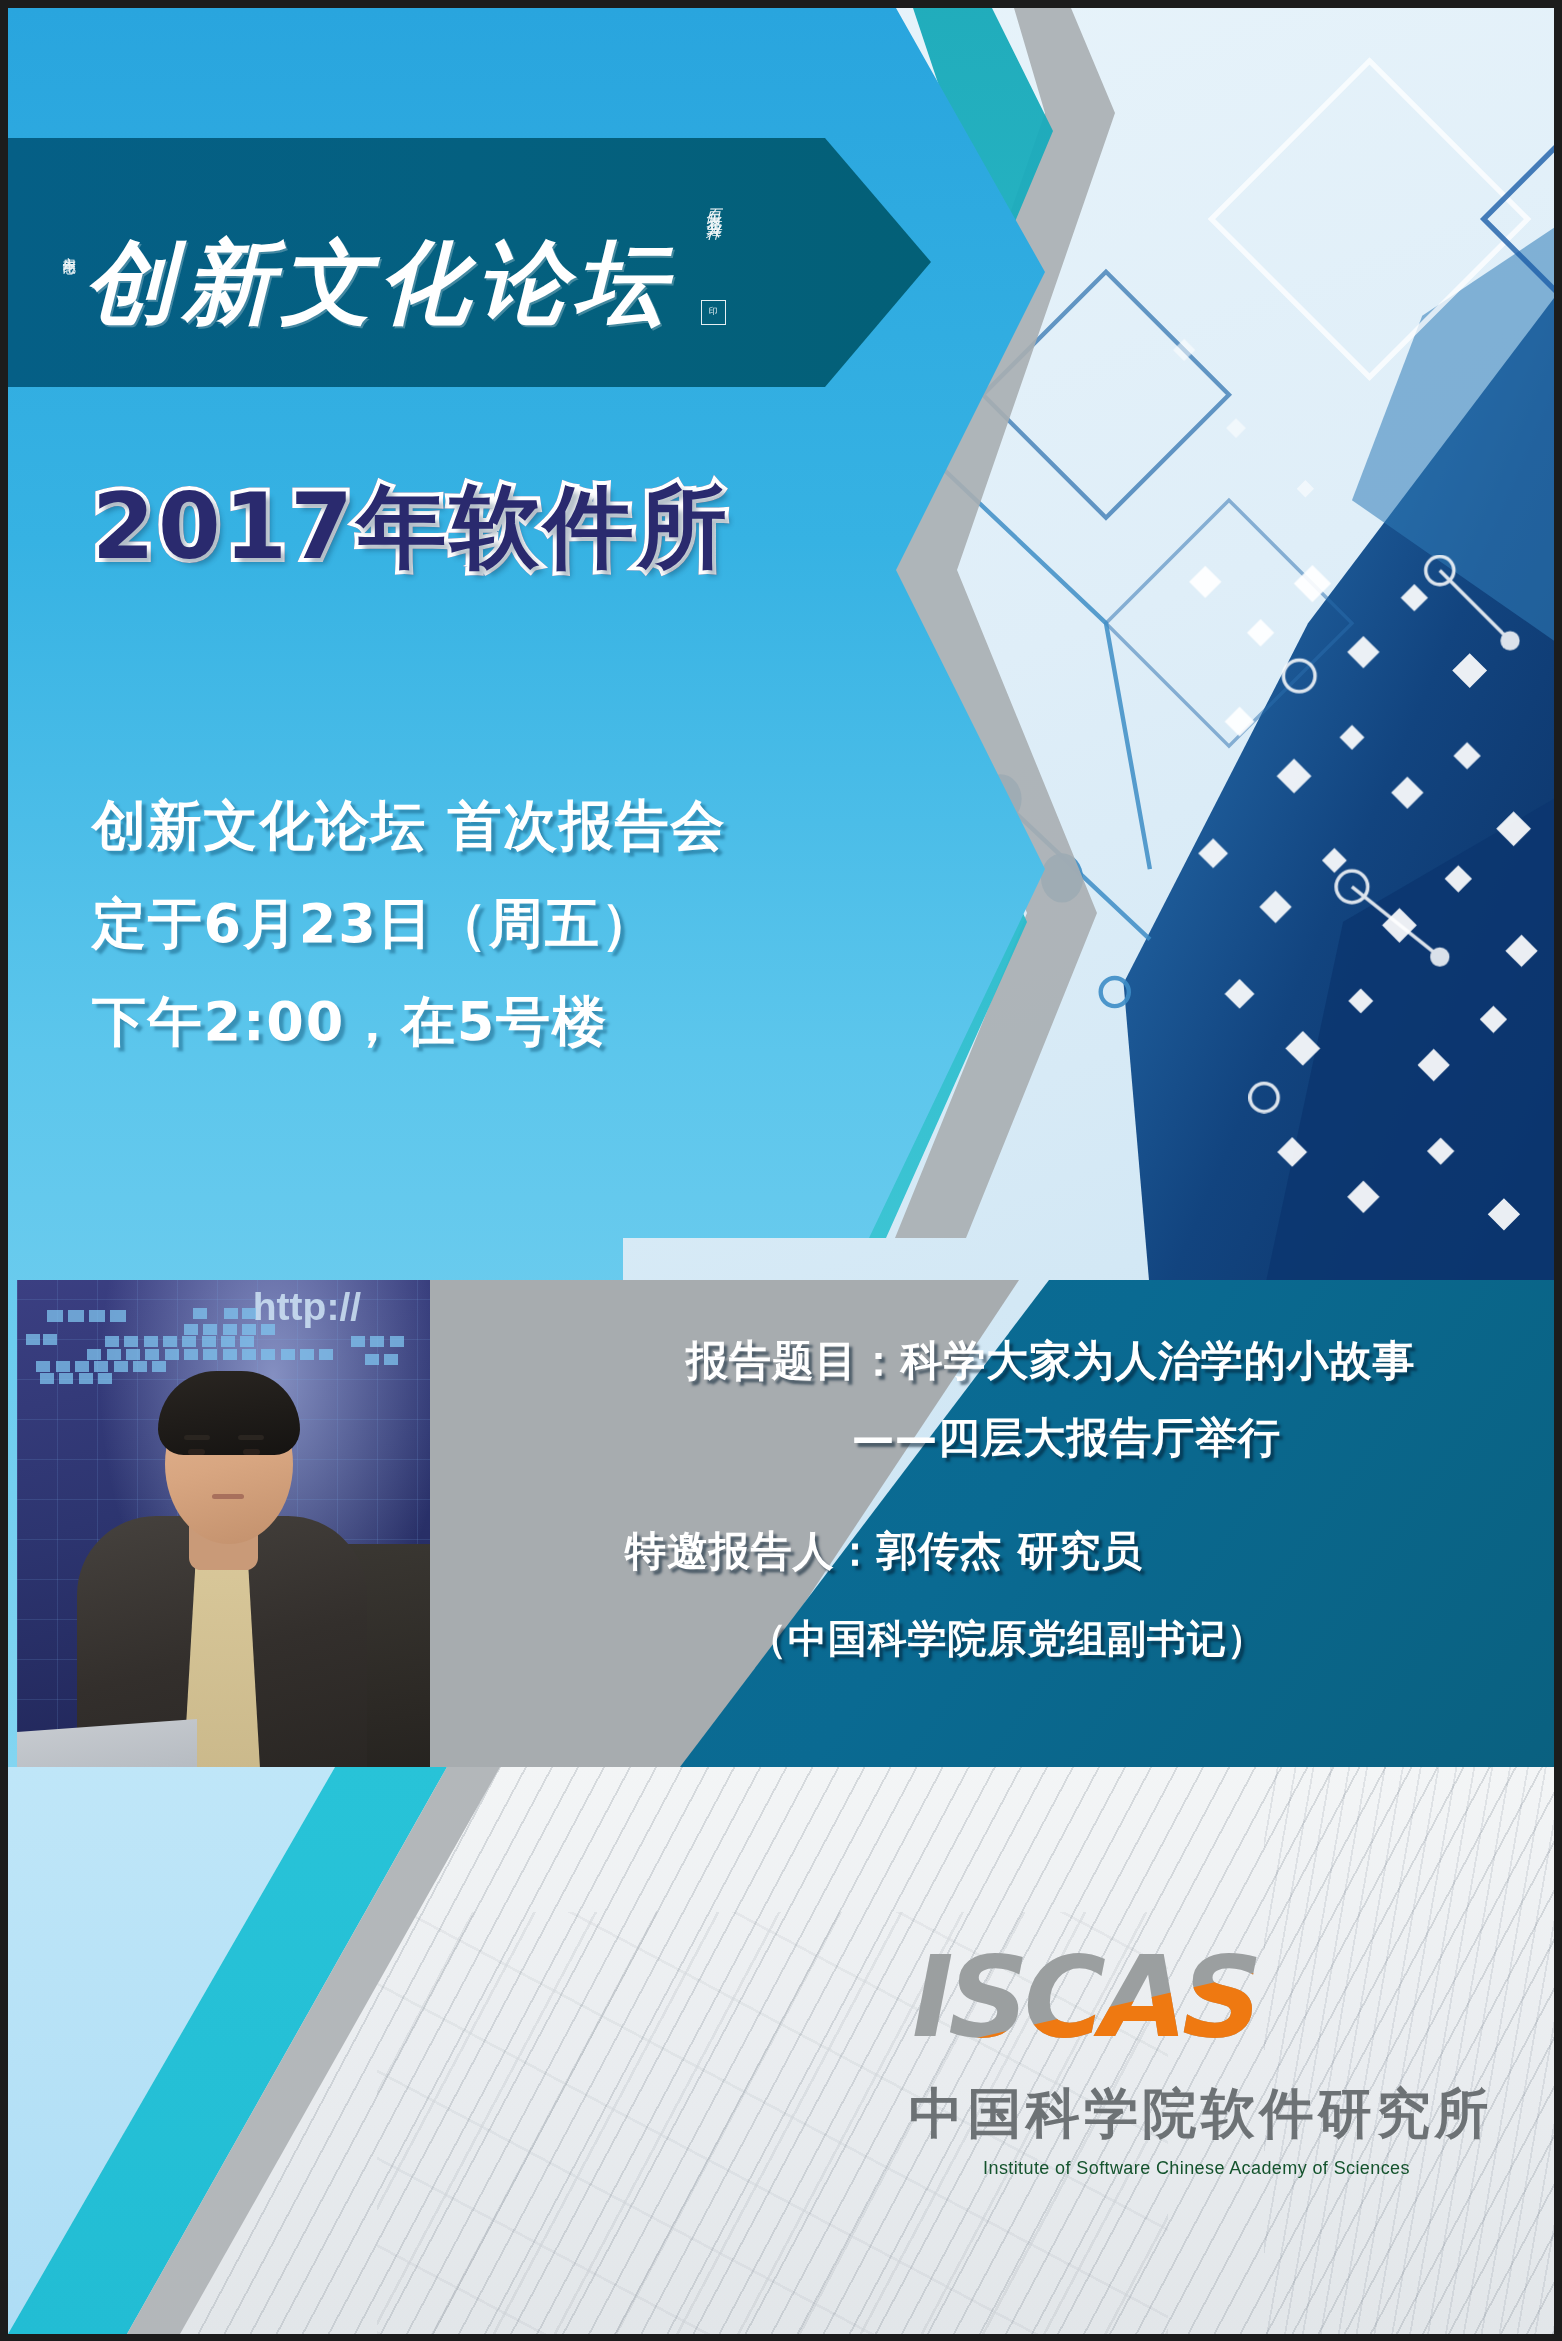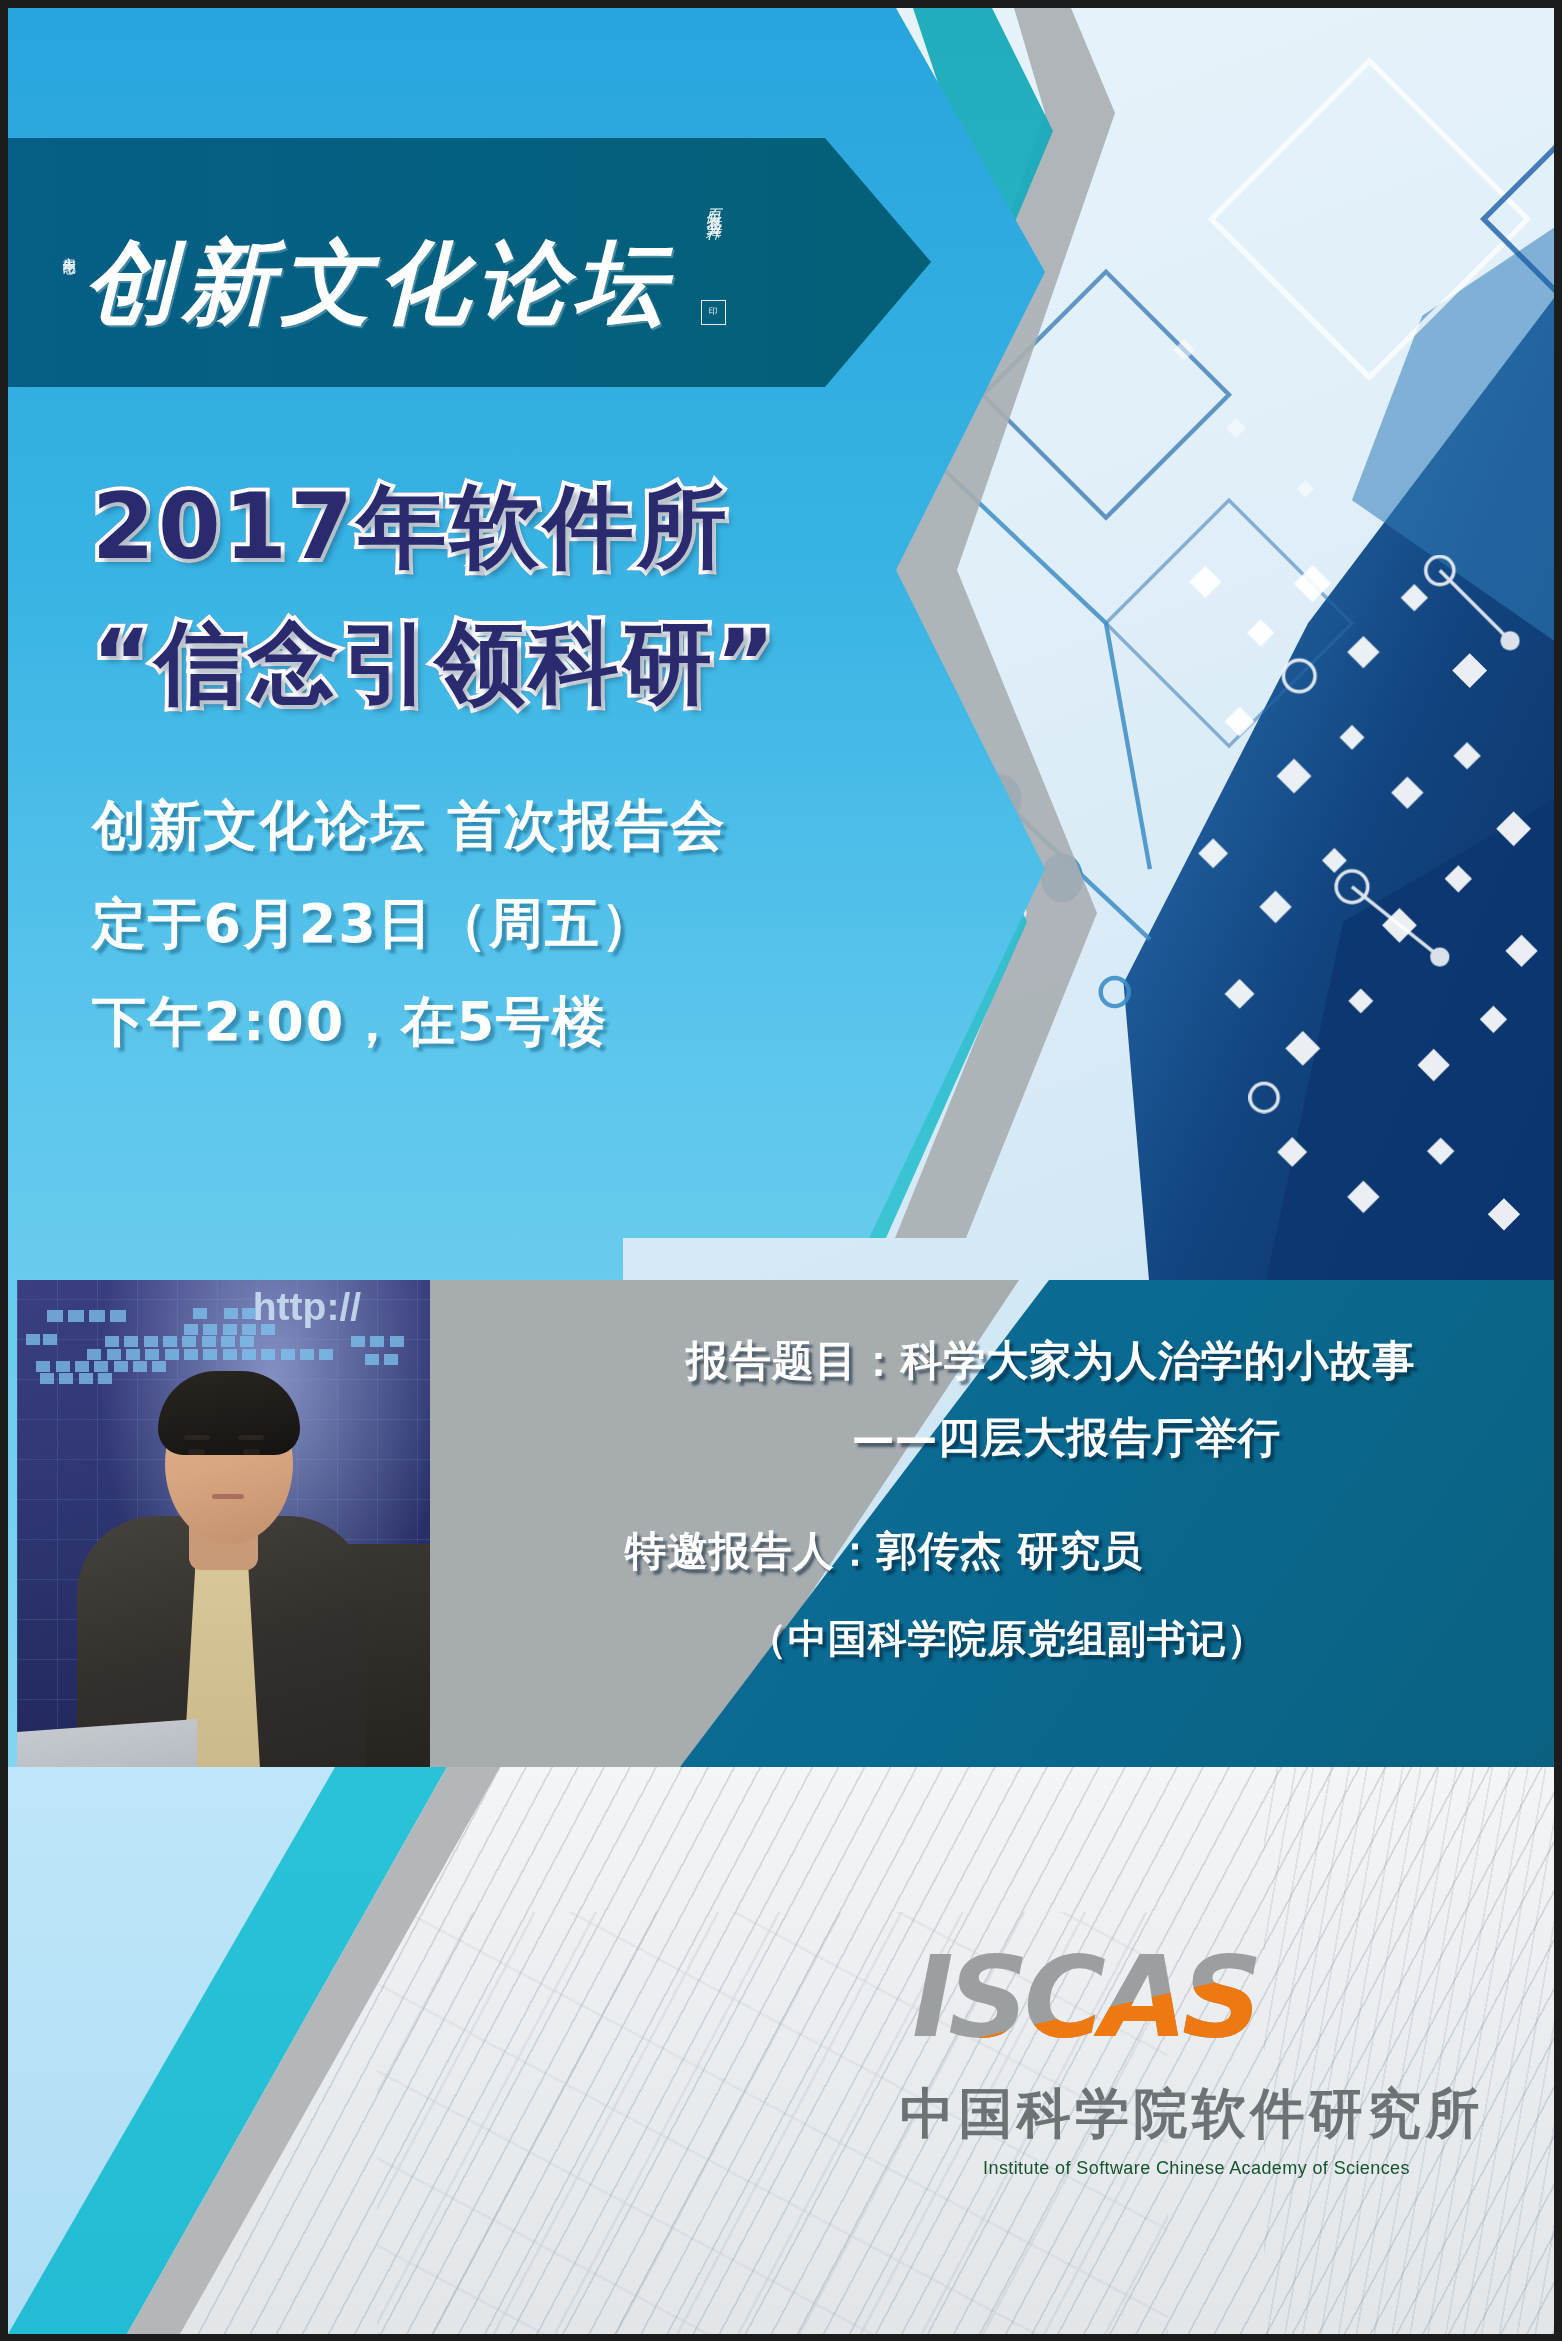--- a/index.html
+++ b/index.html
@@ -254,21 +254,21 @@
   }
   .logo-mark .word{
     position:absolute;left:0;top:0;
     font-family:"DejaVu Sans","Liberation Sans",sans-serif;
     font-weight:700;font-style:italic;font-size:112px;letter-spacing:-5.3px;
     line-height:1;
   }
   .logo-mark .word.grey{color:#9b9fa0;}
   .logo-mark .word.orange{color:#ef7911;clip-path:polygon(0 100%, 100% 28%, 100% 100%);}
   .logo-cn{
-    margin-top:5.3px;margin-left:4px;
+    margin-top:5.3px;margin-left:13px;
     font-family:"DejaVu Sans","Liberation Sans",sans-serif;
     font-weight:700;font-size:54px;letter-spacing:4.4px;color:#6d7275;
     white-space:nowrap;
   }
   .logo-en{
     margin-top:7px;margin-left:21px;
     font-family:"Liberation Sans",sans-serif;
     font-size:18px;letter-spacing:0.4px;color:#14532d;white-space:nowrap;
   }
 </style>
@@ -382,21 +382,20 @@
       <div class="calli-main">创新文化论坛</div>
       <div class="calli-sign">
         <div class="sig">石民老岛生兴祥</div>
         <div class="seal">印</div>
       </div>
     </div>
   </div>
 
   <div class="title-block">
     <div class="title-line l1">2017年软件所</div>
-    <div class="title-line l2">“信念引领科研”</div>
   </div>
 
   <div class="info-block">
     <div class="info-line">创新文化论坛 首次报告会</div>
     <div class="info-line">定于6月23日（周五）</div>
     <div class="info-line">下午2:00，在5号楼</div>
   </div>
 
   <div class="grey-diag"></div>
   <div class="speaker-panel"></div>

